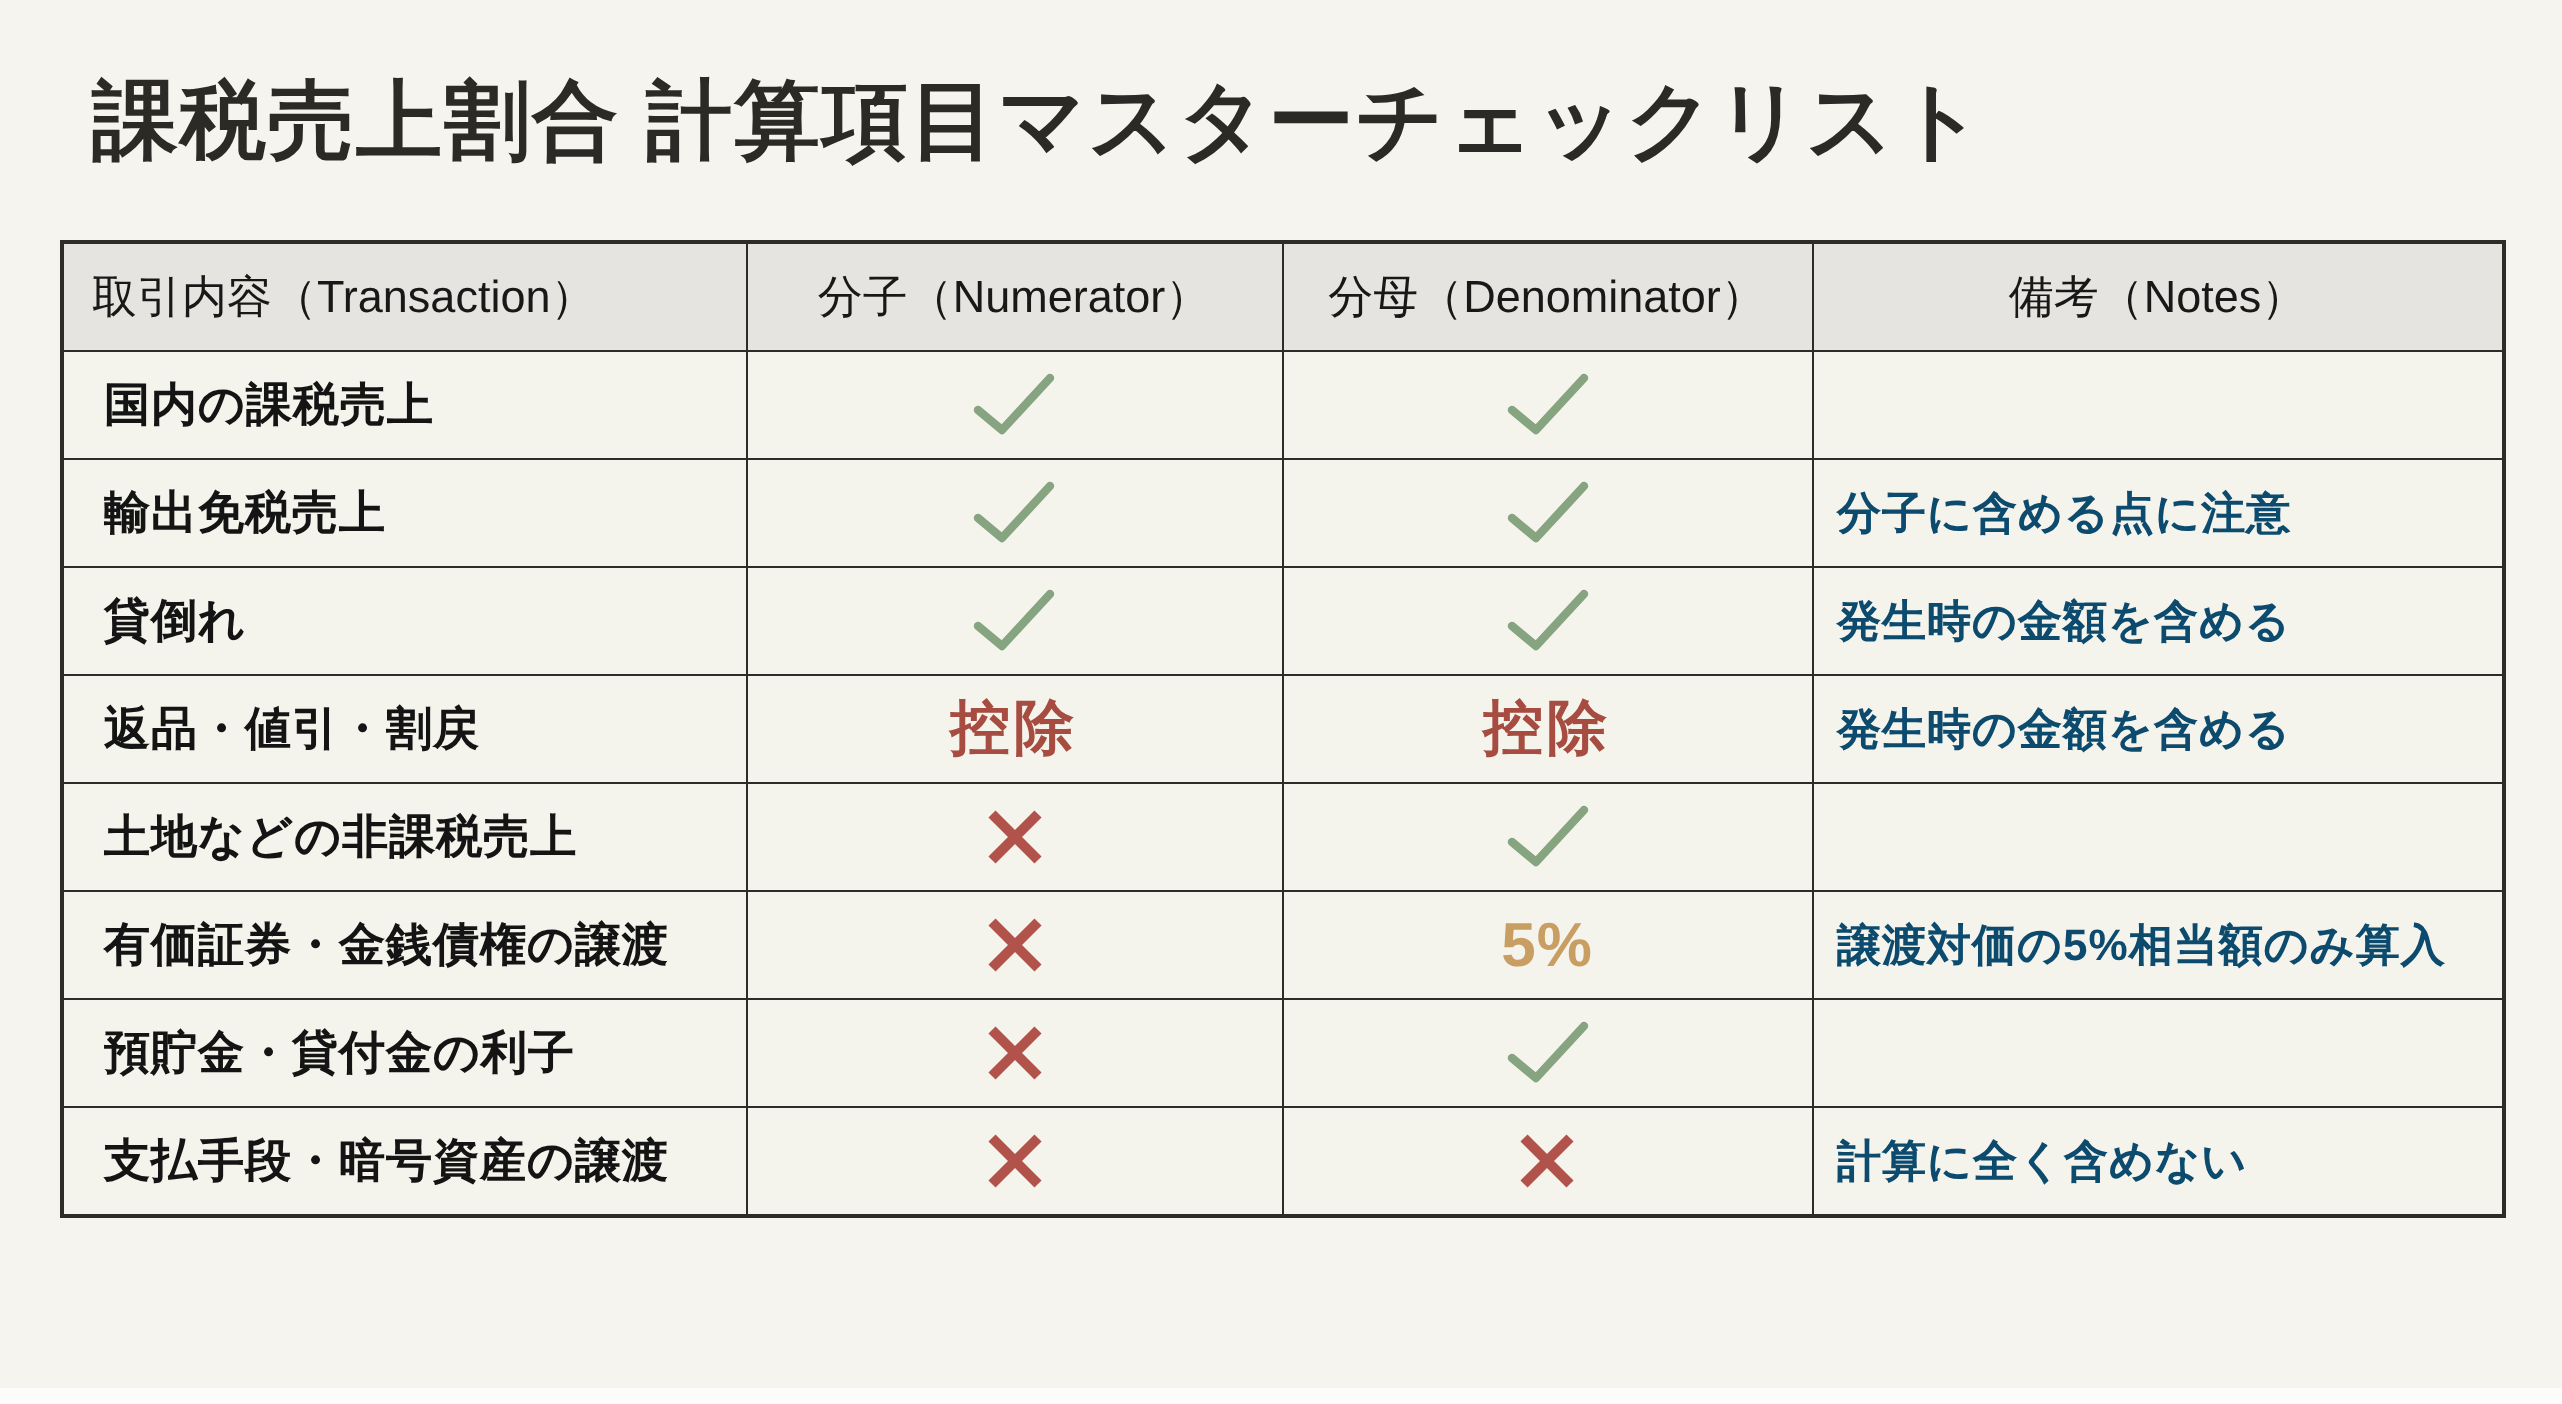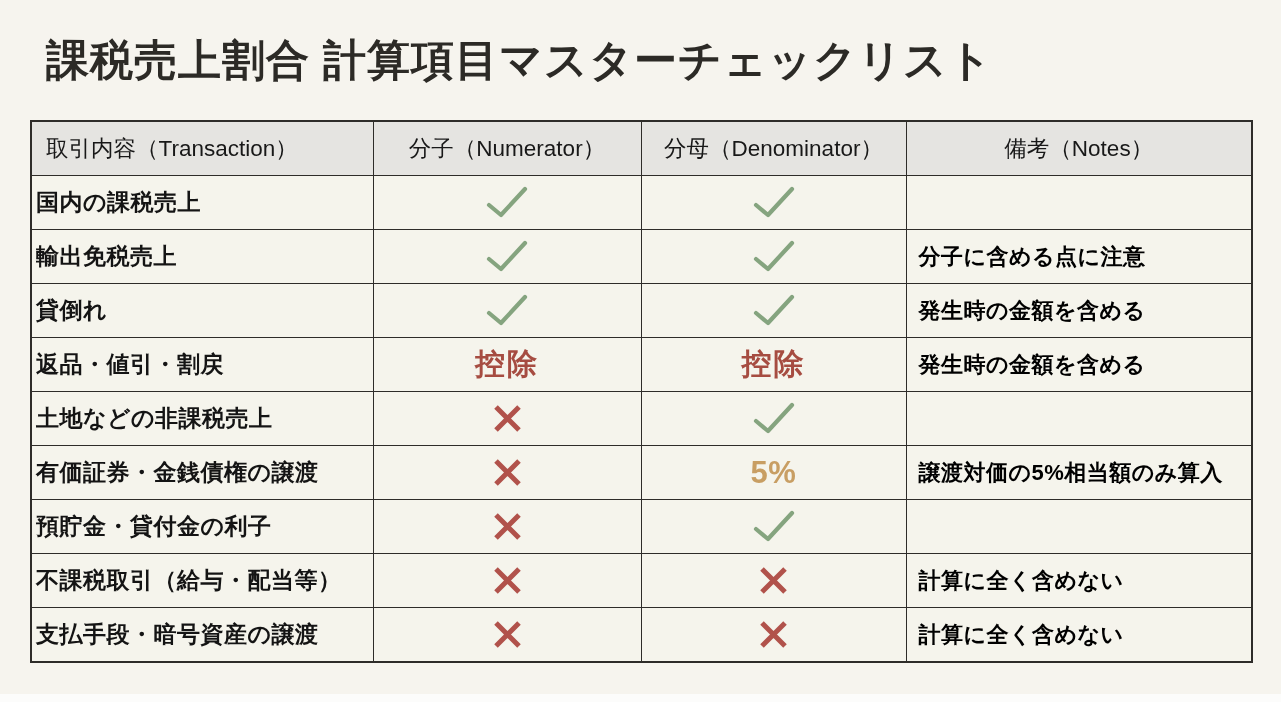--- a/index.html
+++ b/index.html
@@ -39,27 +39,27 @@
     font-weight:400;
     color:#181818;
     text-align:center;
     border-bottom-width:2.2px;
     padding:0;
   }
   thead th.c-trans { text-align:left; padding-left:14px; }
   tbody td { height:53px; padding:0; vertical-align:middle; }
   td.c-trans {
     font-size:23px; font-weight:700;
-    padding-left:4px; color:#141414;
+    padding-left:20px; color:#141414;
     letter-spacing:0.5px;
   }
   td.c-mark { text-align:center; }
   td.c-note {
     font-size:22px; font-weight:700;
-    padding-left:12px; color:#000000;
+    padding-left:12px; color:#0c4a6e;
     letter-spacing:0.5px;
   }
   td.c-mark svg { display:inline-block; vertical-align:middle; }
   .mark-text { font-weight:700; display:inline-block; vertical-align:middle; }
   .mark-text.deduction { font-size:30px; letter-spacing:2px; }
   .mark-text.percent   { font-size:31px; letter-spacing:0.5px; }
   .bottom-strip {
     position:absolute; left:0; bottom:0;
     width:100%; height:8px;
     background:#fcfcfb;
@@ -150,30 +150,20 @@
     <td class="c-trans">預貯金・貸付金の利子</td>
     <td class="c-mark"><svg width="31" height="31" viewBox="0 0 31 31">
             <path d="M4 4 L27 27 M27 4 L4 27" fill="none" stroke="#b1524b" stroke-width="5"></path>
           </svg></td>
     <td class="c-mark"><svg width="42" height="33" viewBox="0 0 42 33">
             <path d="M3 19 L15 29 L39 3" fill="none" stroke="#85a47f" stroke-width="4.2" stroke-linecap="round" stroke-linejoin="round"></path>
           </svg></td>
     <td class="c-note"></td>
   </tr>
 
-  <tr>
-    <td class="c-trans">不課税取引（給与・配当等）</td>
-    <td class="c-mark"><svg width="31" height="31" viewBox="0 0 31 31">
-            <path d="M4 4 L27 27 M27 4 L4 27" fill="none" stroke="#b1524b" stroke-width="5"></path>
-          </svg></td>
-    <td class="c-mark"><svg width="31" height="31" viewBox="0 0 31 31">
-            <path d="M4 4 L27 27 M27 4 L4 27" fill="none" stroke="#b1524b" stroke-width="5"></path>
-          </svg></td>
-    <td class="c-note">計算に全く含めない</td>
-  </tr>
 
   <tr>
     <td class="c-trans">支払手段・暗号資産の譲渡</td>
     <td class="c-mark"><svg width="31" height="31" viewBox="0 0 31 31">
             <path d="M4 4 L27 27 M27 4 L4 27" fill="none" stroke="#b1524b" stroke-width="5"></path>
           </svg></td>
     <td class="c-mark"><svg width="31" height="31" viewBox="0 0 31 31">
             <path d="M4 4 L27 27 M27 4 L4 27" fill="none" stroke="#b1524b" stroke-width="5"></path>
           </svg></td>
     <td class="c-note">計算に全く含めない</td>

